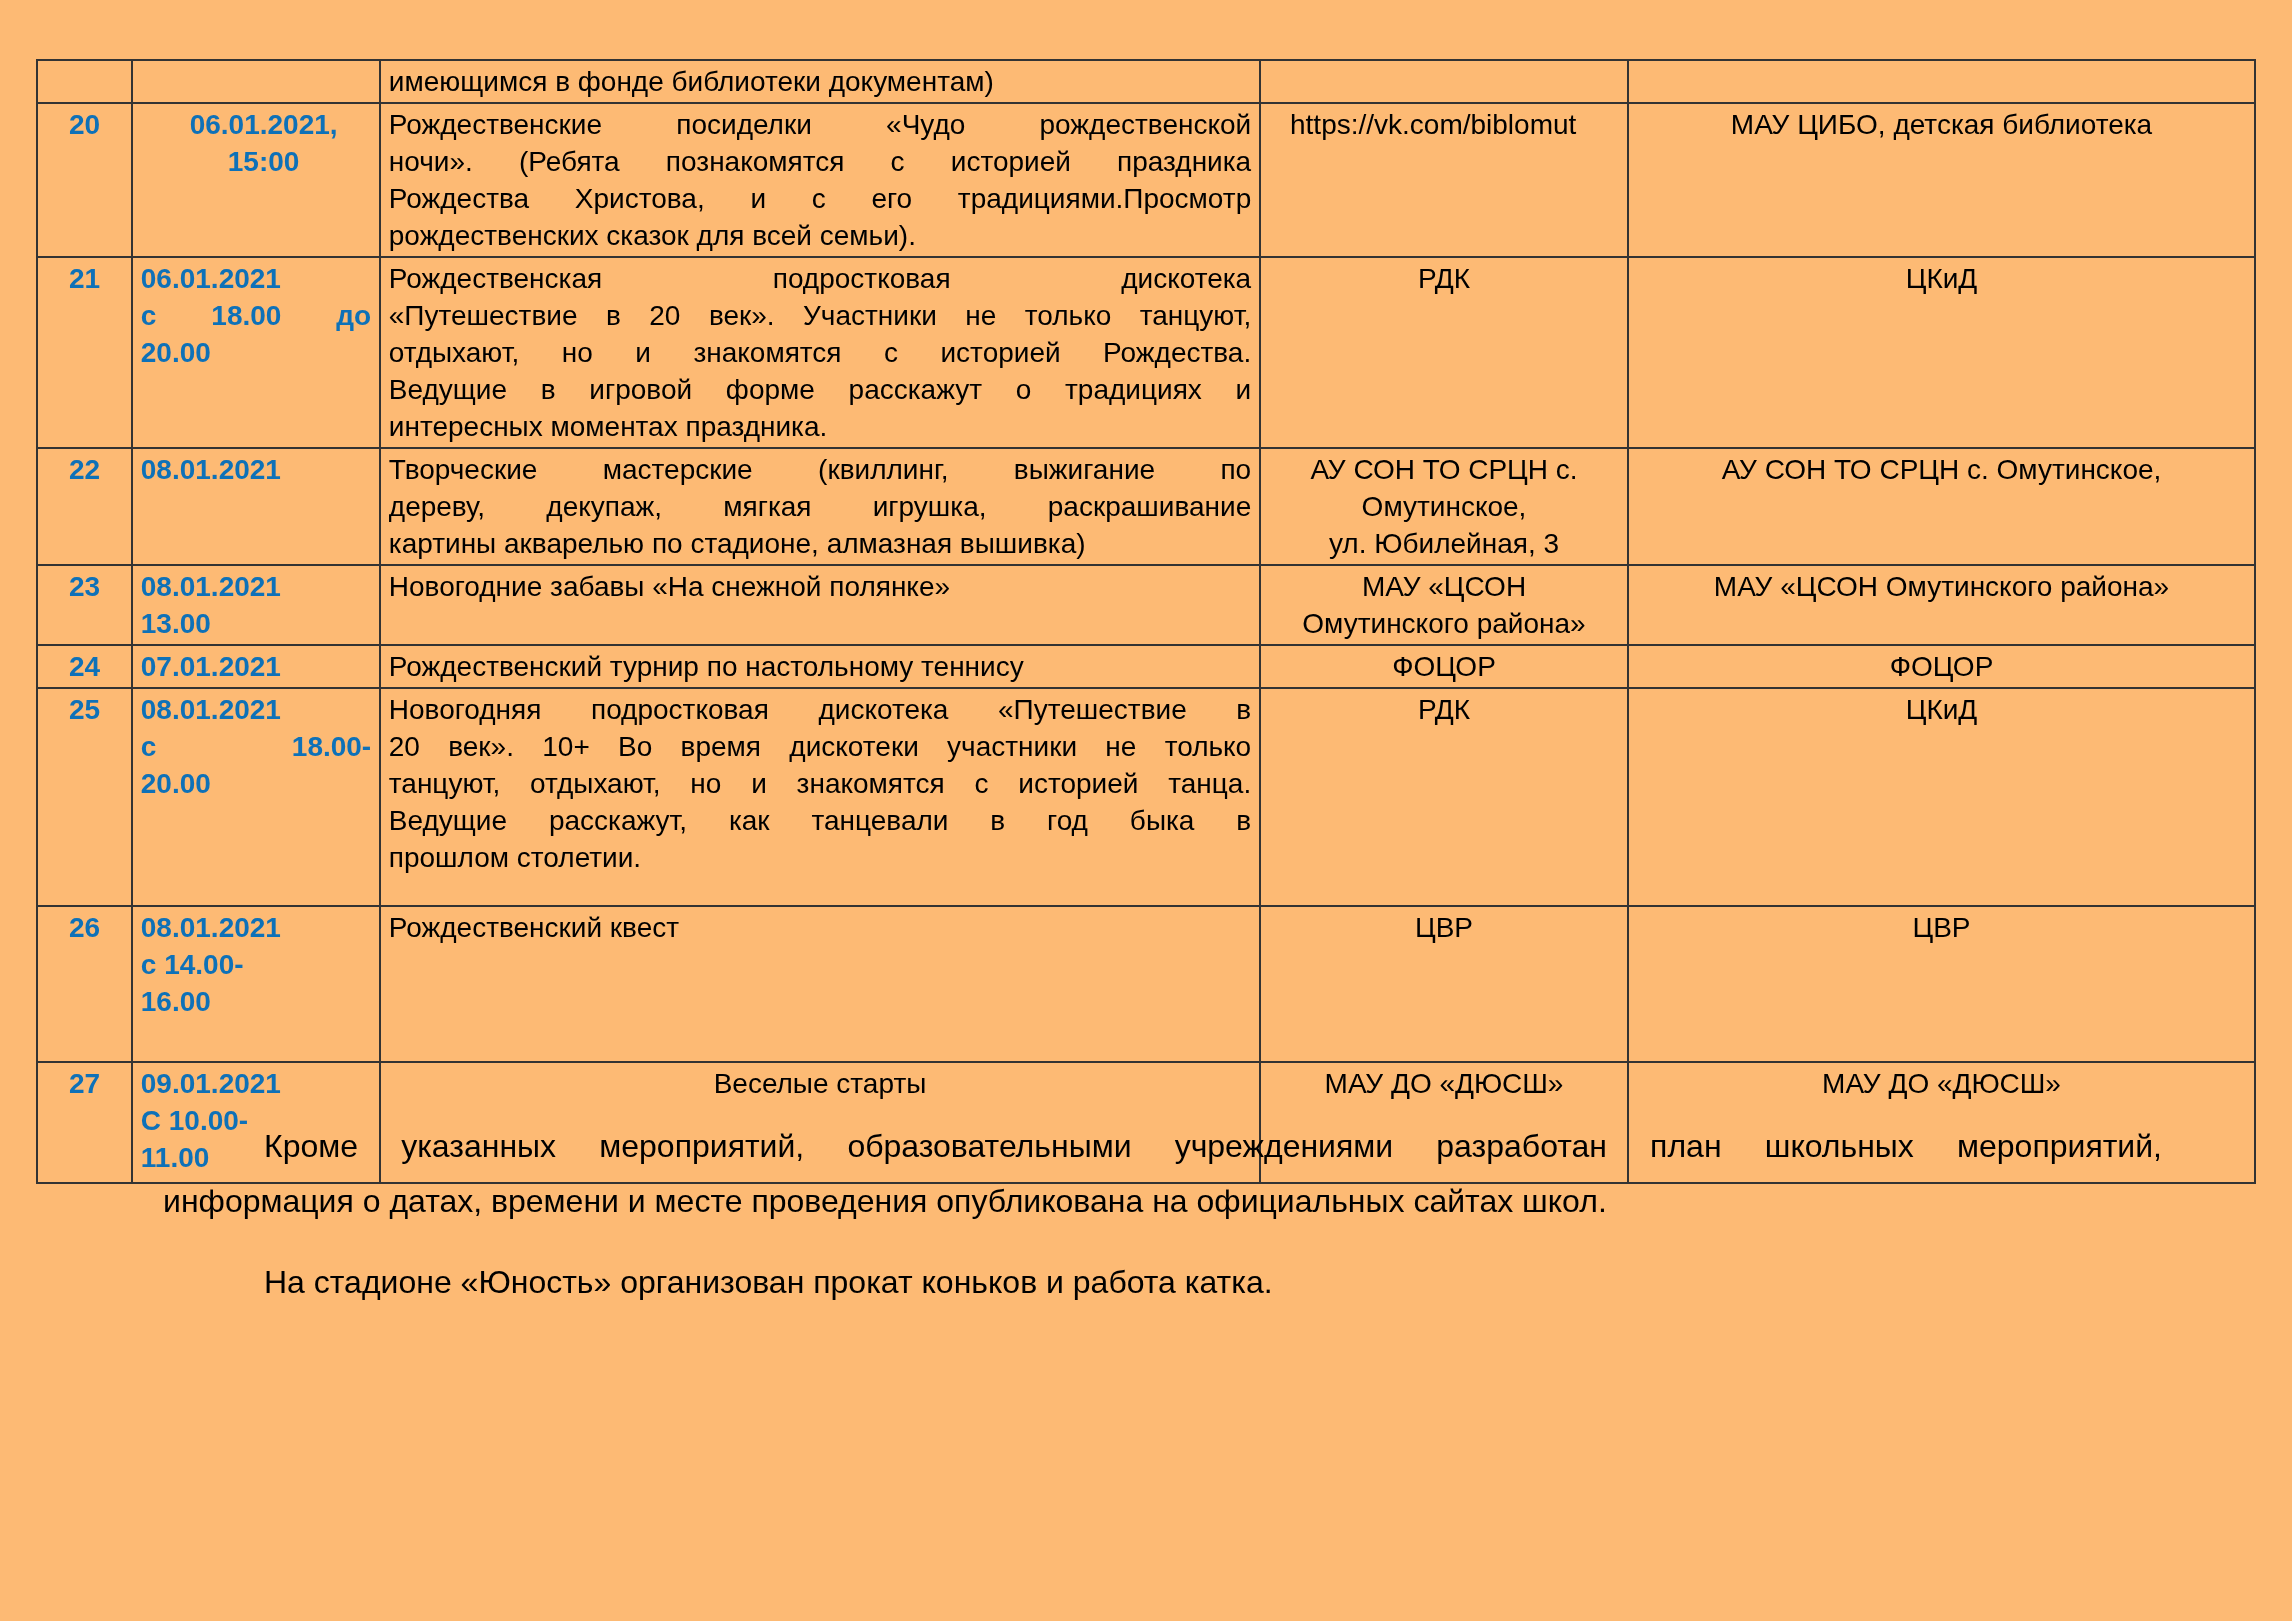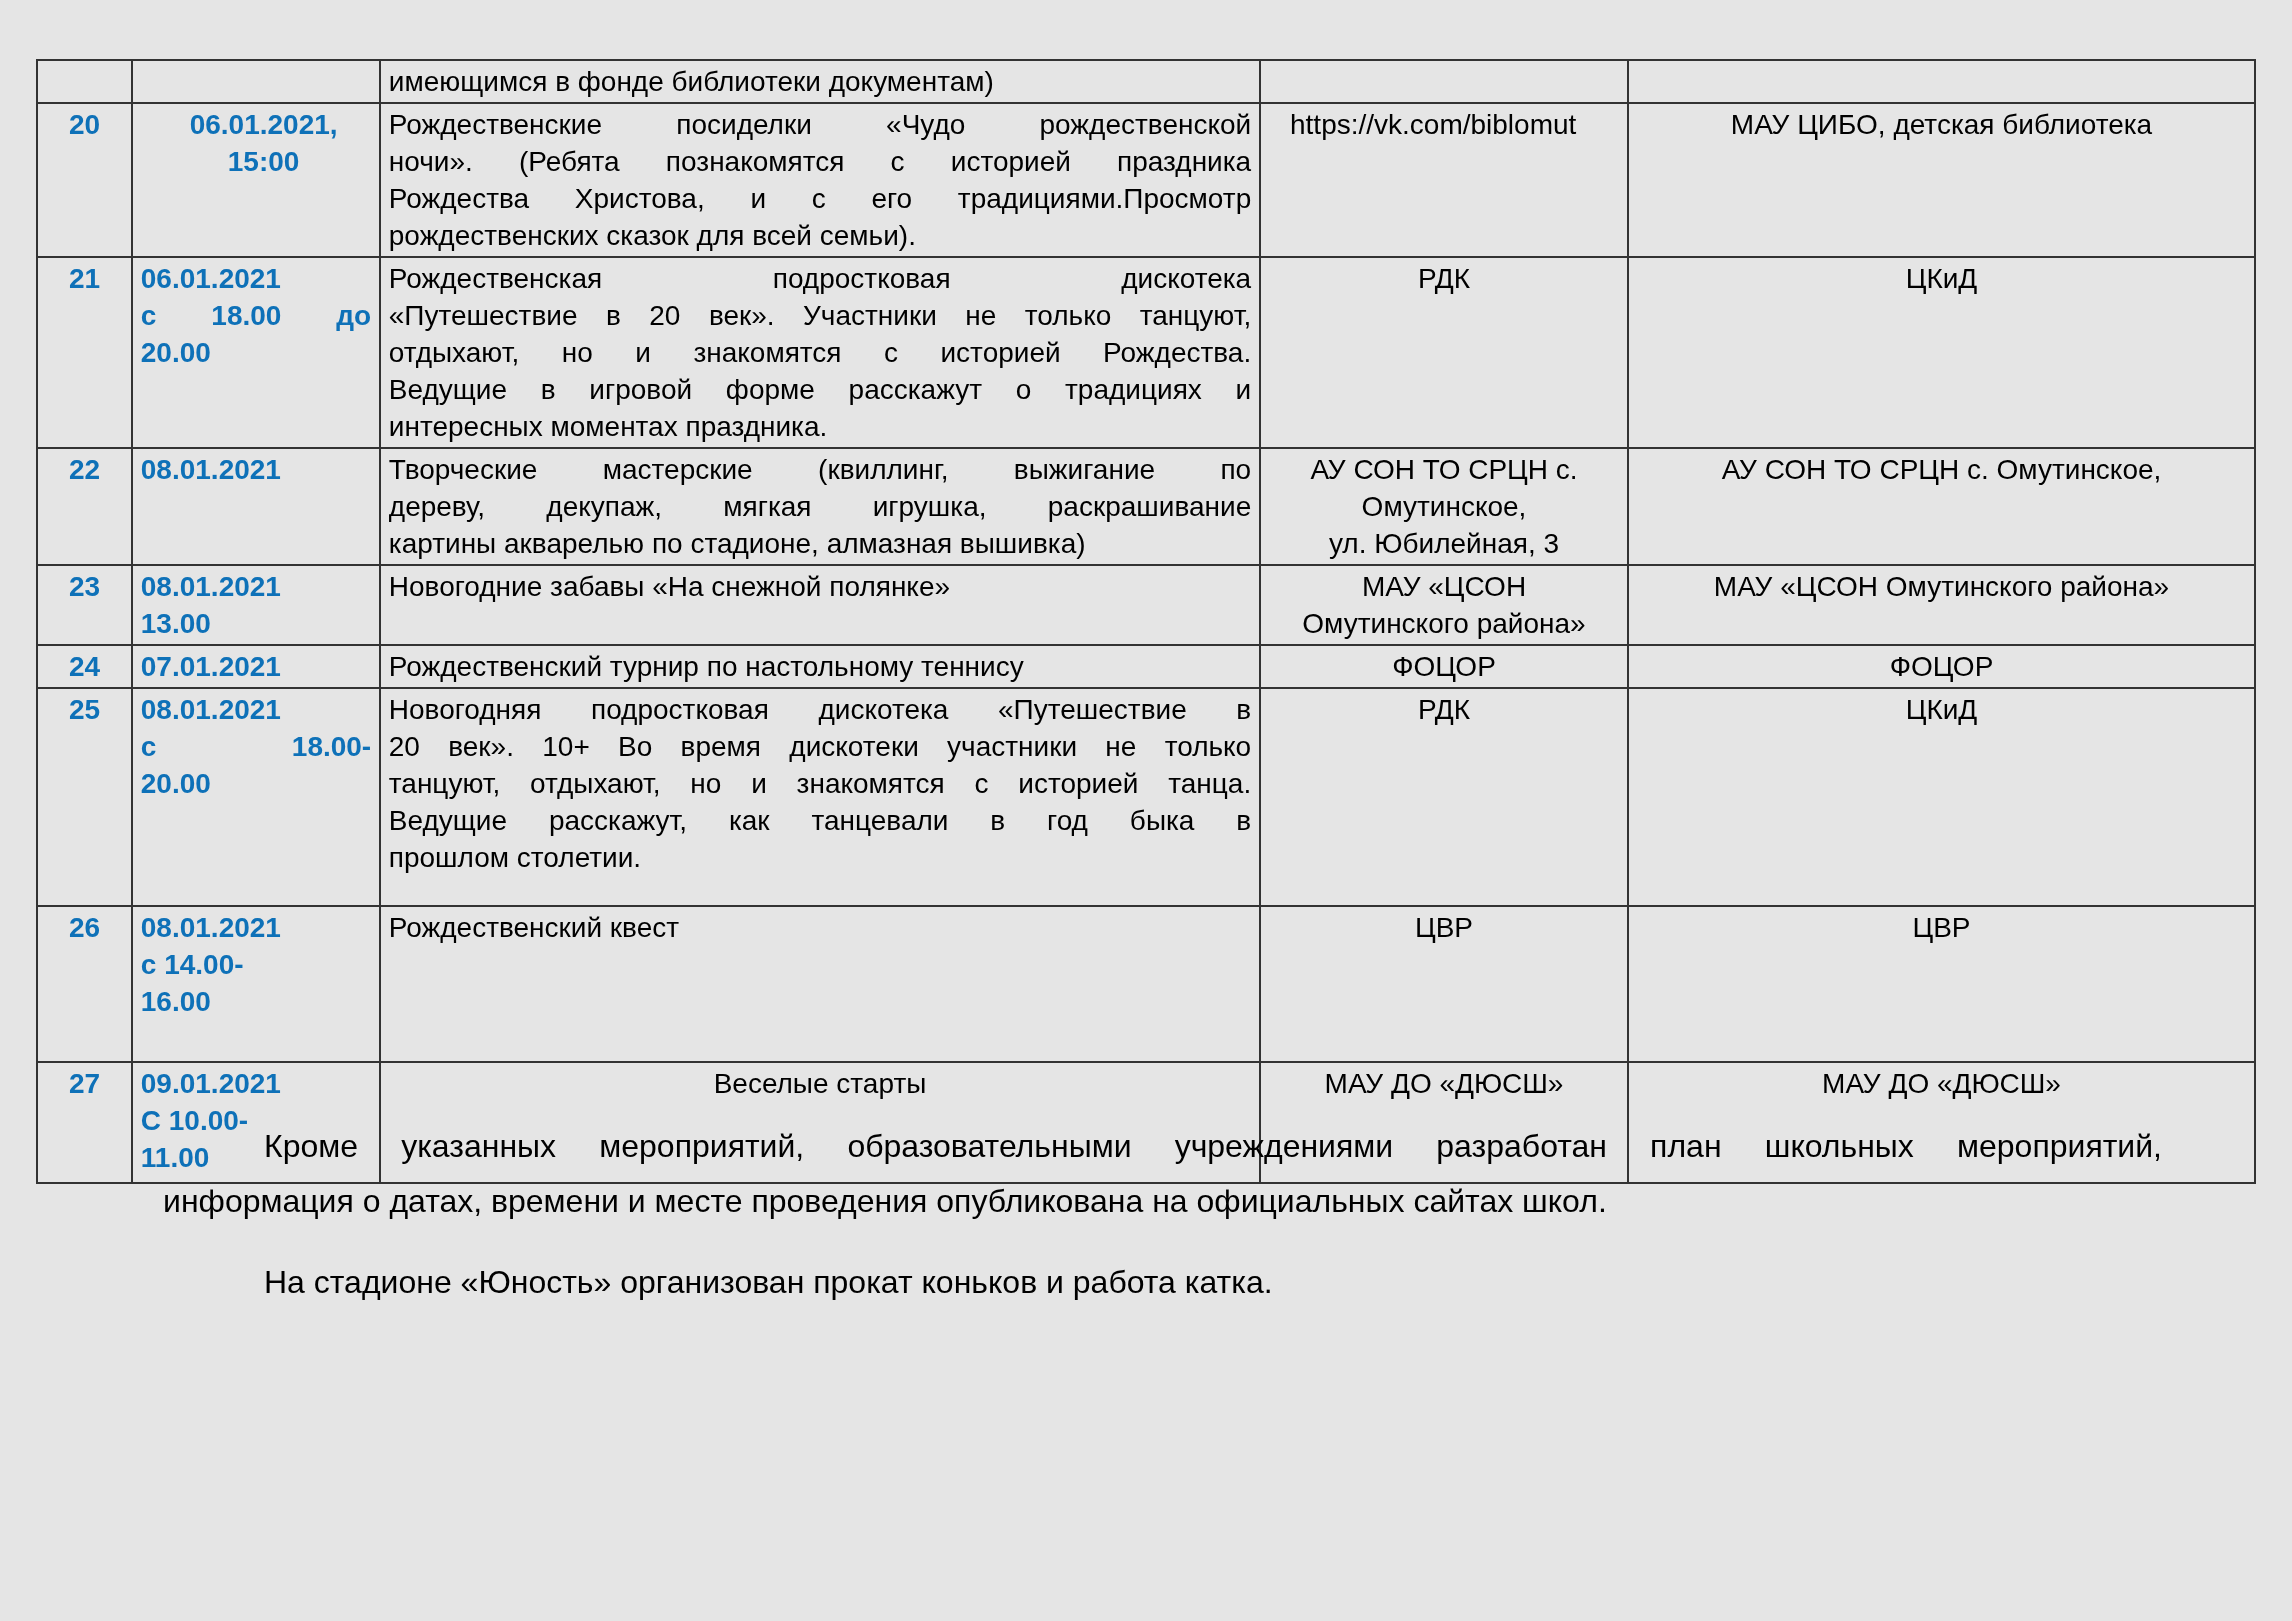--- a/index.html
+++ b/index.html
@@ -1,21 +1,21 @@
 <!DOCTYPE html>
 <html lang="ru"><head>
 <meta charset="utf-8">
 <style>
   * { box-sizing: border-box; }
   html, body { margin: 0; padding: 0; background: #ffffff; }
   .page {
     position: relative;
     width: 2293px;
     height: 1621px;
-    background: #e5e5e5;
+    background: #fdba74;
     font-family: "Liberation Sans", sans-serif;
     color: #000000;
     overflow: hidden;
   }
 
   
   table.events {
     position: absolute;
     left: 36px;
     top: 59px;

